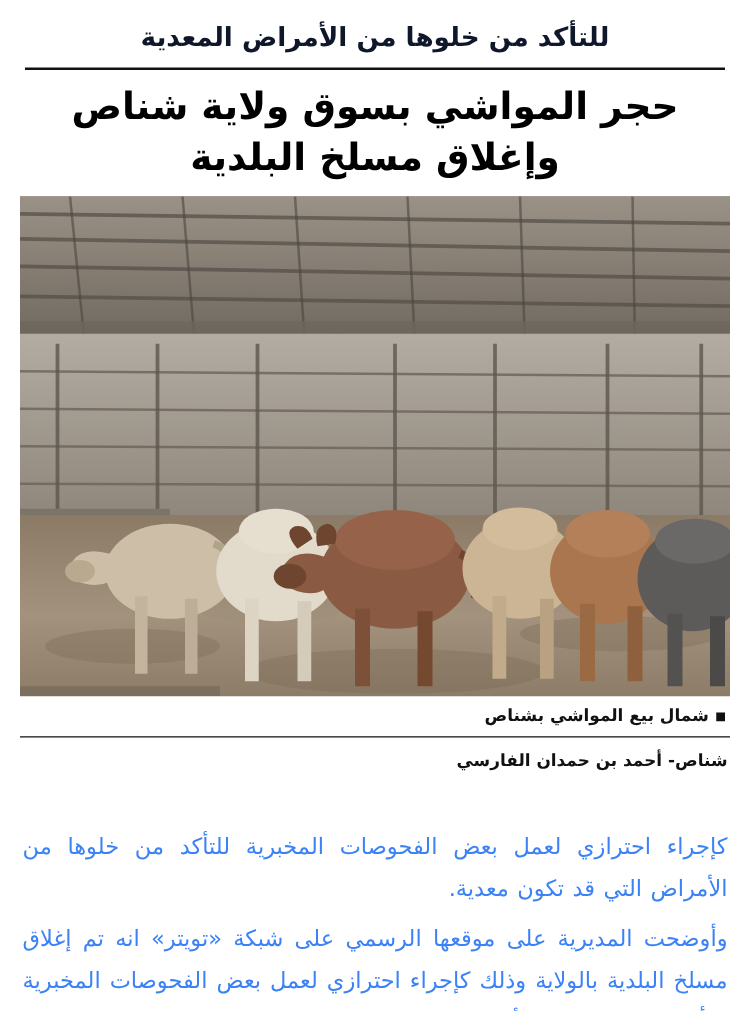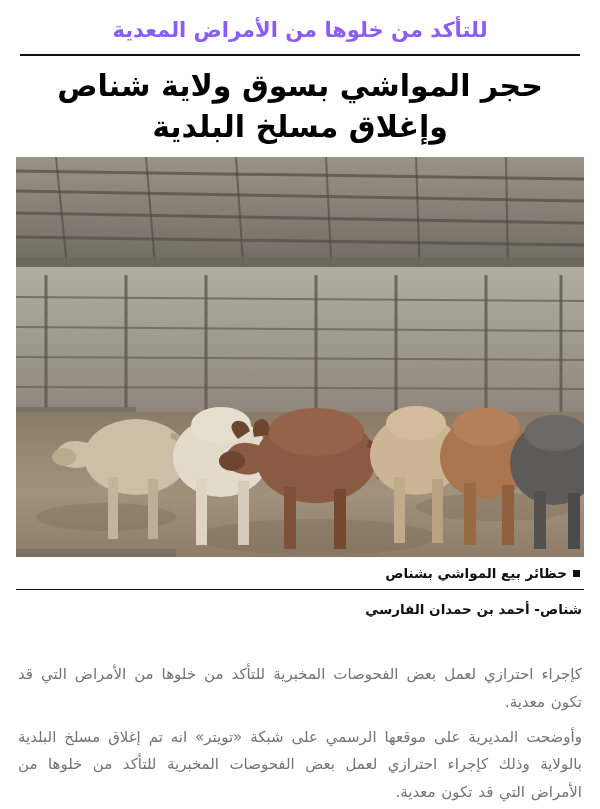--- a/index.html
+++ b/index.html
@@ -23,21 +23,21 @@
   }
 
   
   .kicker-wrap {
     text-align: center;
     padding: 6px 0 2px 0;
   }
   .kicker {
     font-size: 21px;
     font-weight: bold;
-    color: #8b5cf6;
+    color: #0f172a;
     letter-spacing: 0;
     line-height: 1.35;
     direction: rtl;
   }
   .rule {
     height: 2px;
     background: #111;
     margin: 8px 4px 6px 4px;
   }
   .headline-wrap {
@@ -106,23 +106,23 @@
   .byline {
     font-size: 13.5px;
     font-weight: bold;
     color: #111;
     margin: 0 0 6px 0;
     direction: rtl;
     text-align: right;
     line-height: 1.4;
   }
   .para {
-    font-size: 15px;
+    font-size: 18px;
     line-height: 1.85;
-    color: #737373;
+    color: #3b82f6;
     text-align: justify;
     text-align-last: right;
     direction: rtl;
     margin: 0 0 7px 0;
     word-spacing: 1px;
   }
   .col-spacer { height: 22px; }
 </style>
 </head>
 <body>
@@ -258,21 +258,21 @@
         <rect x="518" y="334" width="12" height="58" fill="#535250"></rect>
         <rect x="552" y="336" width="12" height="56" fill="#4b4a48"></rect>
       </g>
 
       <rect x="0" y="392" width="160" height="8" fill="#6f6558" opacity="0.6"></rect>
     </svg>
   </div>
 
   <div class="caption-row">
     <span class="caption-bullet"></span>
-    <span class="caption-text">حظائر بيع المواشي بشناص</span>
+    <span class="caption-text">شمال بيع المواشي بشناص</span>
   </div>
 
   <div class="hr-thin"></div>
 
   <div class="columns">
     <div class="col">
       <div class="byline">شناص- أحمد بن حمدان الفارسي</div>
     </div>
     <div class="col">
       <div class="col-spacer"></div>

